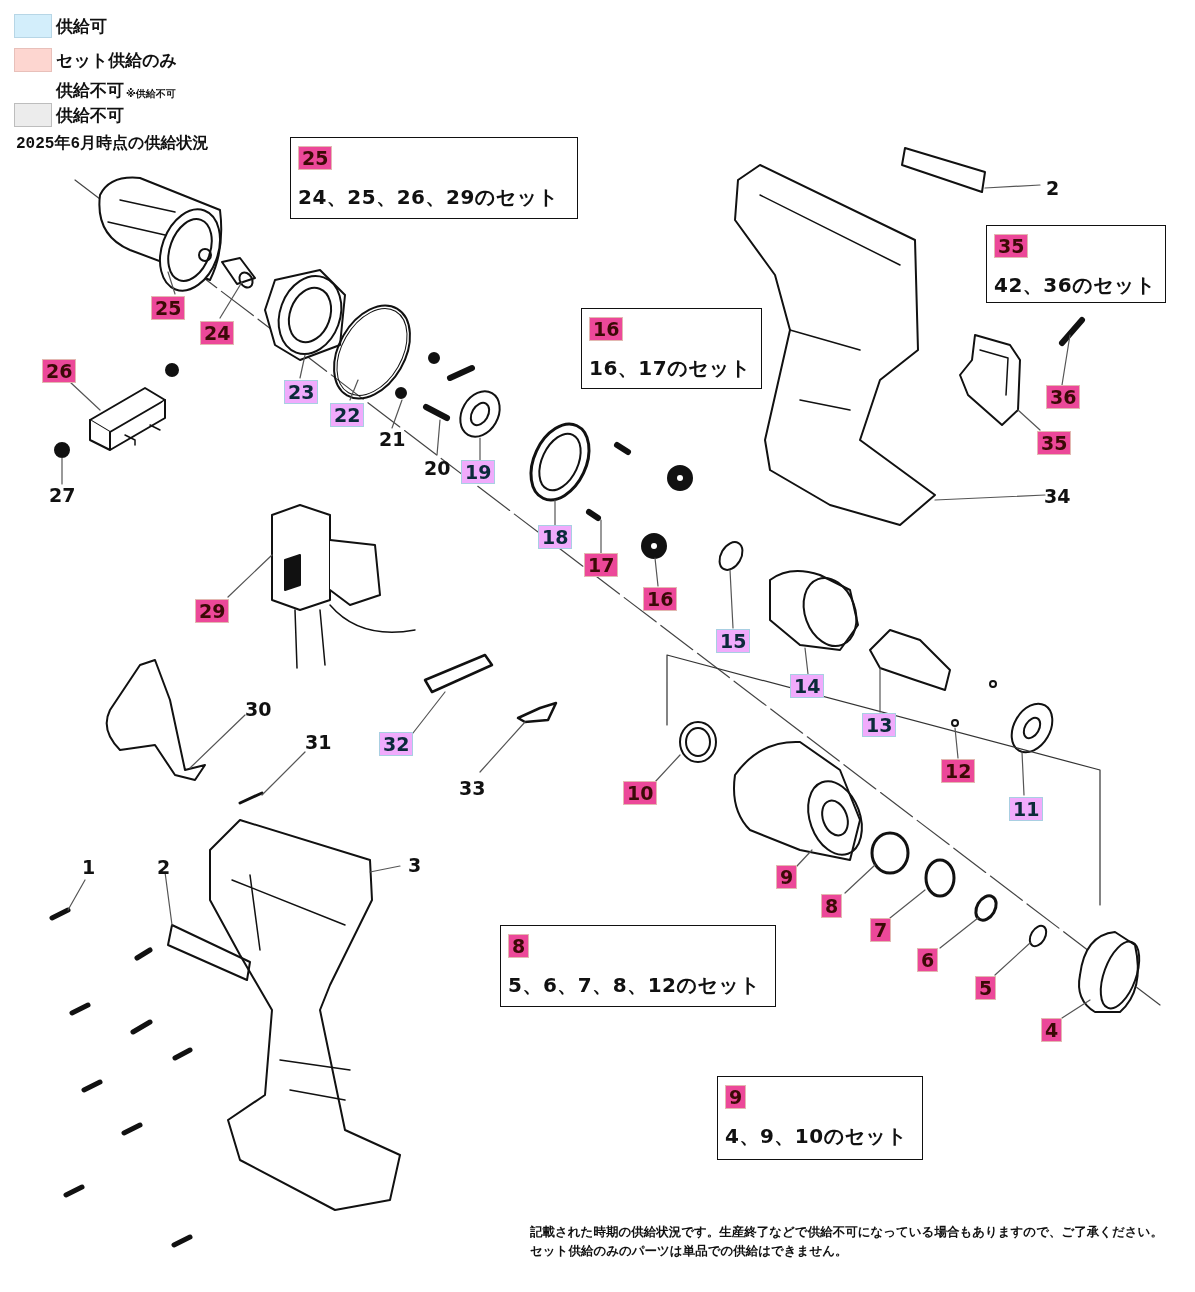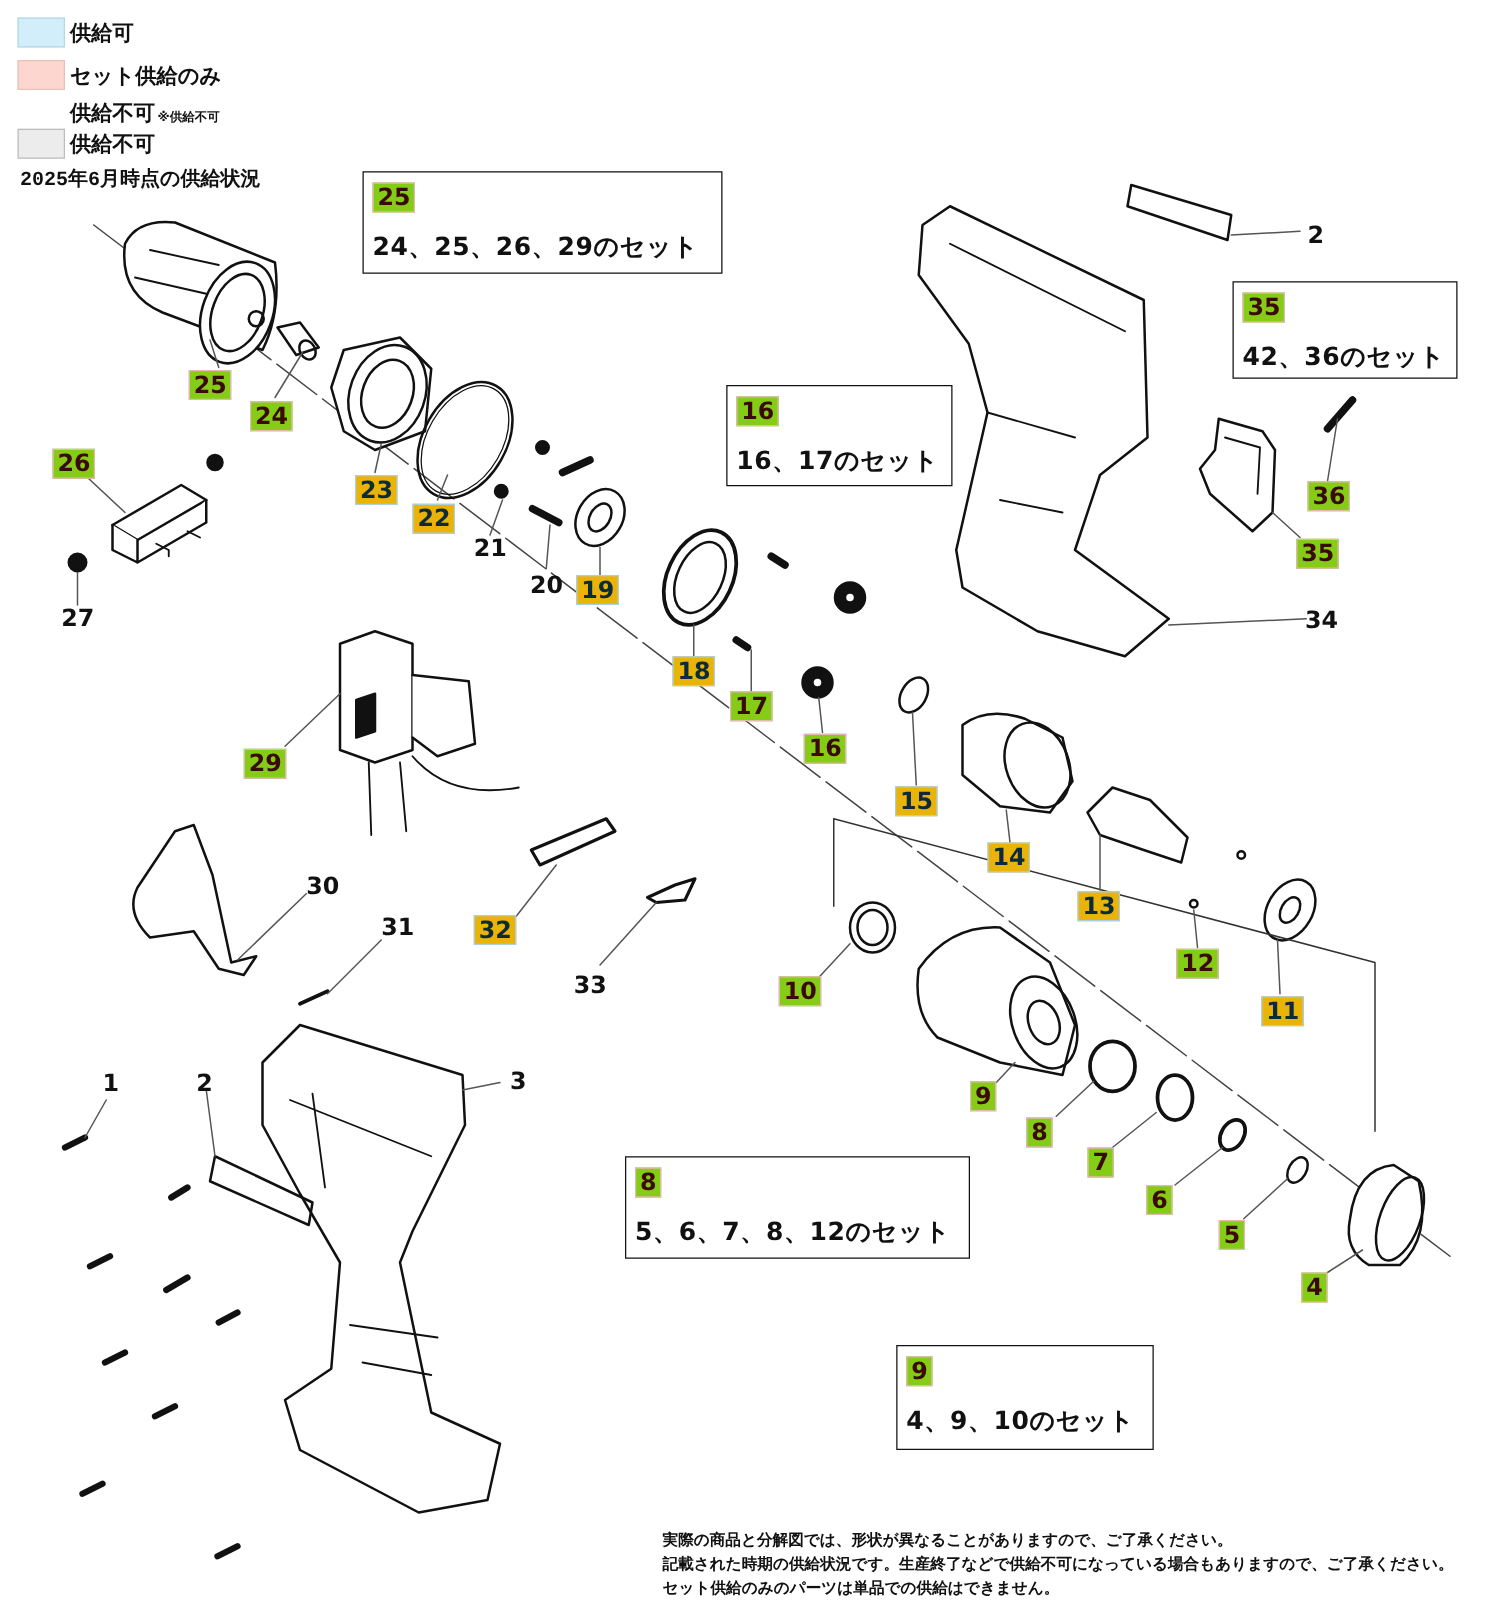--- a/index.html
+++ b/index.html
@@ -6,22 +6,22 @@
   body { width:1195px; height:1292px; position:relative; overflow:hidden;
          font-family:"DejaVu Sans", "Liberation Sans", sans-serif; color:#111; }
   #art { position:absolute; left:0; top:0; width:1195px; height:1292px; }
   .legend-row { position:absolute; left:14px; display:flex; align-items:center; }
   .swatch { width:38px; height:24px; box-sizing:border-box; border:1px solid #bdbdbd; margin-right:4px; }
   .legend-label { font-size:17px; font-weight:bold; }
   .legend-note { font-size:10px; font-weight:bold; margin-left:2px; position:relative; top:4px; }
   .status-date { position:absolute; left:16px; top:133px; font-size:16px; font-weight:bold;font-family:Liberation Mono, monospace; }
   .tag { position:absolute; font-size:19px; font-weight:bold; line-height:22px; padding:0 3px;
          box-sizing:border-box; border:1px solid transparent; }
-  .tag.set { background:#84cc16; border-color:#e3b8b2; color:#3b0a06; }
-  .tag.ok  { background:#eab308; border-color:#a9cfe2; color:#0b2a3a; }
+  .tag.set { background:#ec4899; border-color:#e3b8b2; color:#3b0a06; }
+  .tag.ok  { background:#f0abfc; border-color:#a9cfe2; color:#0b2a3a; }
   .tag.none { color:#111; }
   .setbox { position:absolute; border:1.5px solid #111; background:#fff; box-sizing:border-box; padding:8px 7px; }
   .setbox .tag { position:static; display:inline-block; }
   .setbox .setdesc { font-size:20px; font-weight:bold; margin-top:14px; white-space:nowrap; letter-spacing:0.5px; }
   .notes { position:absolute; left:530px; top:1222px; font-size:12.5px; font-weight:bold; line-height:19px; }
 </style>
 </head>
 <body>
 
 <svg id="art" viewBox="0 0 1195 1292" fill="none" stroke="#111" stroke-width="2" stroke-linejoin="round" stroke-linecap="round">
@@ -267,16 +267,15 @@
 <span class="tag set" style="left:195px;top:599px">29</span>
 <span class="tag none" style="left:241px;top:697px">30</span>
 <span class="tag none" style="left:301px;top:730px">31</span>
 <span class="tag ok" style="left:379px;top:732px">32</span>
 <span class="tag none" style="left:455px;top:776px">33</span>
 <span class="tag none" style="left:1040px;top:484px">34</span>
 <span class="tag set" style="left:1037px;top:431px">35</span>
 <span class="tag set" style="left:1046px;top:385px">36</span>
 
 <div class="notes">
-  <div>実際の商品と分解図では、形状が異なることがありますので、ご了承ください。</div>
   <div>記載された時期の供給状況です。生産終了などで供給不可になっている場合もありますので、ご了承ください。</div>
   <div>セット供給のみのパーツは単品での供給はできません。</div>
 </div>
 
 </body></html>

